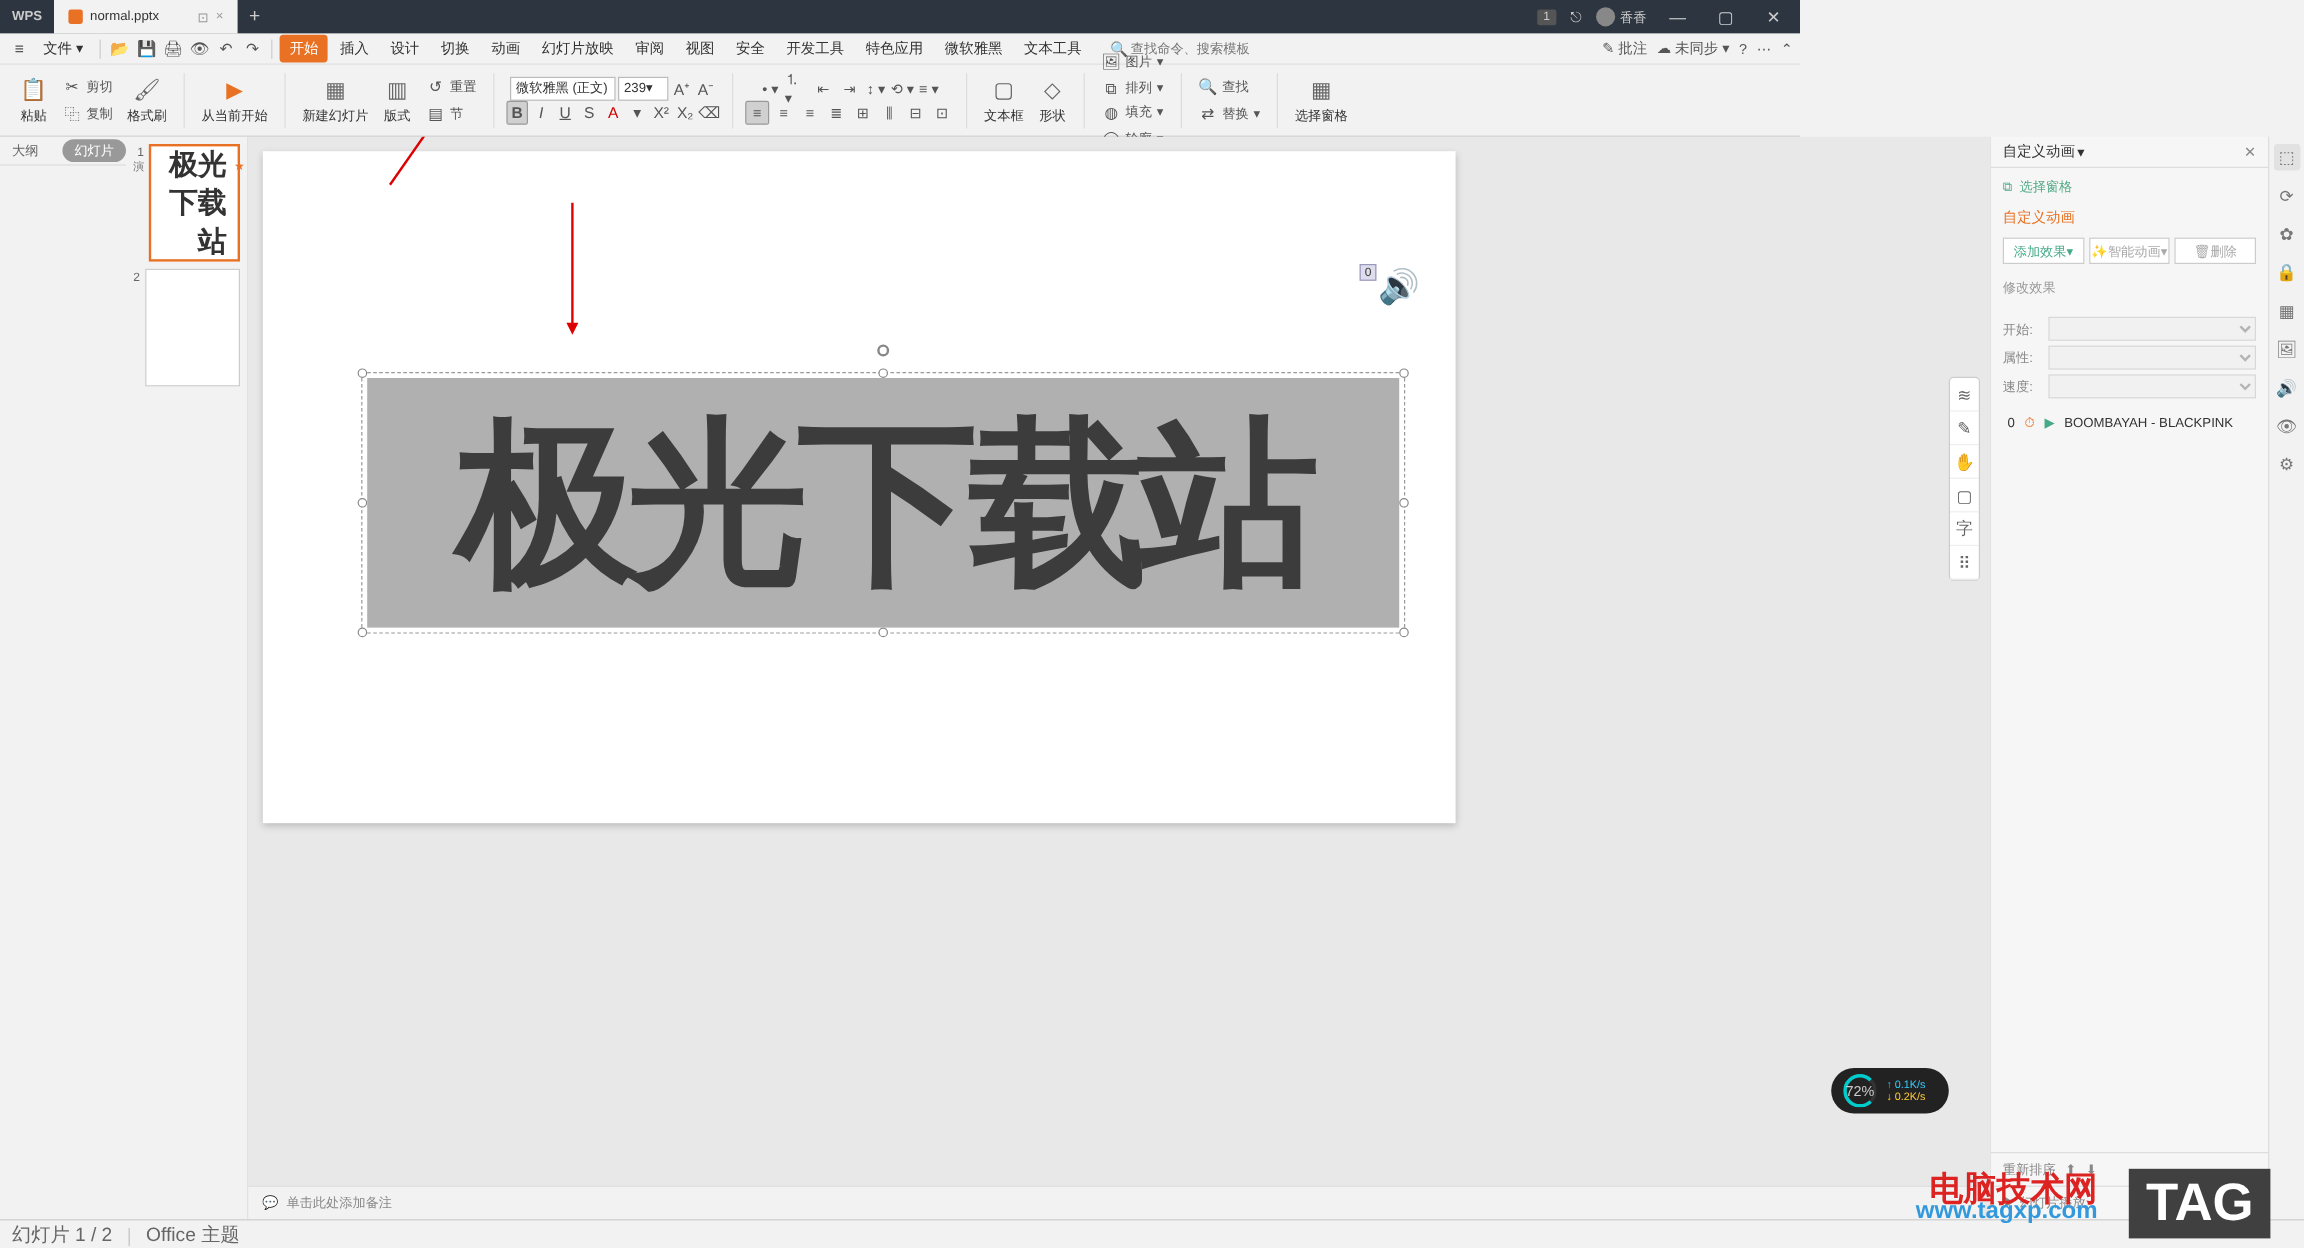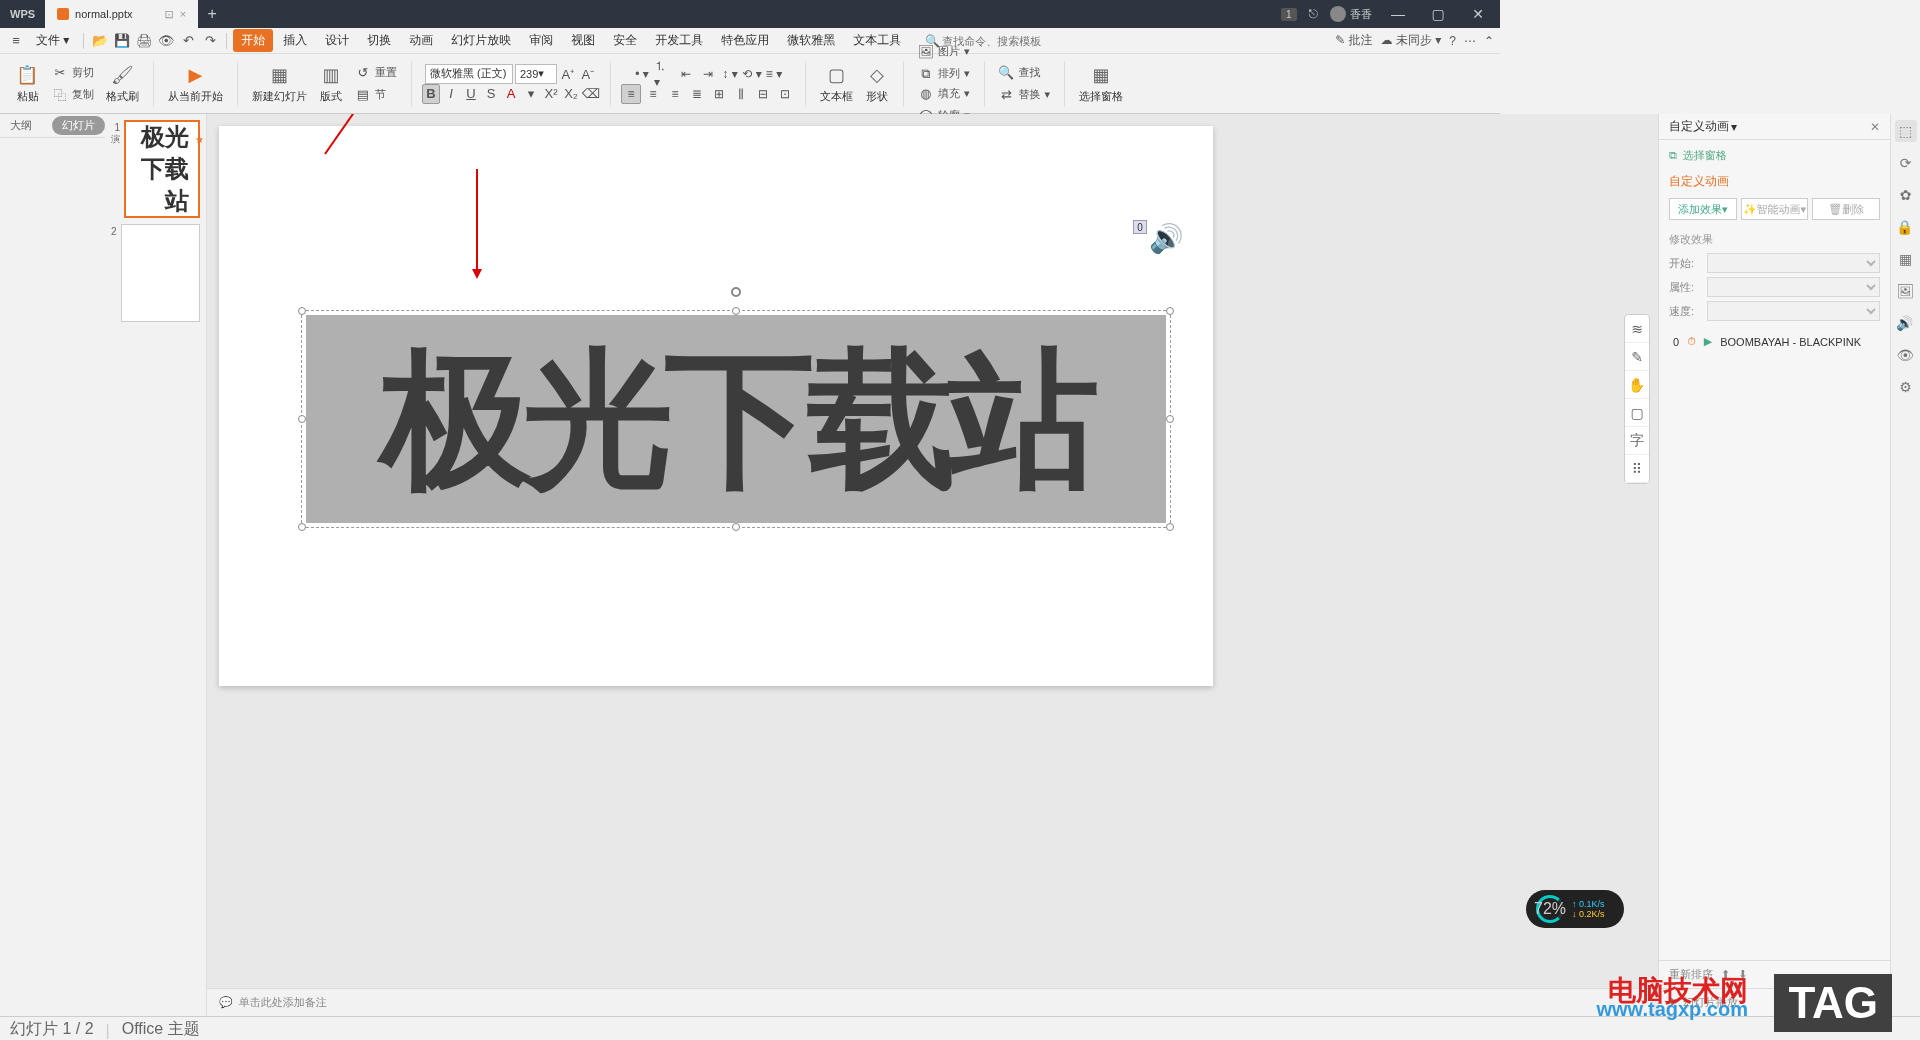--- a/index.html
+++ b/index.html
@@ -73,42 +73,42 @@
 .anim-pane { width: 232px; background: #f6f6f6; border-left: 1px solid #ddd; display: flex; flex-direction: column; }
 .ap-header { height: 26px; display: flex; align-items: center; padding: 0 10px; font-size: 12px; border-bottom: 1px solid #ddd; }
 .ap-close { margin-left: auto; cursor: pointer; color: #888; }
 .ap-body { padding: 8px 10px; flex: 1; font-size: 11px; }
 .ap-link { color: #5a8; cursor: pointer; display: flex; align-items: center; gap: 6px; margin-bottom: 10px; }
 .ap-title { color: #e97124; margin-bottom: 8px; font-size: 12px; }
 .ap-btns { display: flex; gap: 4px; margin-bottom: 12px; }
 .ap-btn { flex: 1; height: 22px; border: 1px solid #ccc; background: #fff; font-size: 11px; display: flex; align-items: center; justify-content: center; cursor: pointer; }
 .ap-btn.add { color: #4a8; }
 .ap-btn.dis { color: #aaa; }
-.ap-sect { color: #999; margin-bottom: 6px; }
+.ap-sect { color: #999; margin-bottom: 17px; }
 .ap-field { display: flex; align-items: center; gap: 6px; margin-bottom: 4px; }
 .ap-field label { width: 32px; color: #888; }
 .ap-field select { flex: 1; height: 20px; border: 1px solid #ccc; background: #f0f0f0; color: #999; font-size: 11px; }
 .ap-list { margin-top: 10px; border: 0; }
 .ap-item { display: flex; align-items: center; gap: 8px; padding: 4px; font-size: 11px; }
 .ap-item .play { color: #4a8; }
 .ap-footer { border-top: 1px solid #ddd; padding: 6px 10px; display: flex; align-items: center; gap: 8px; color: #888; font-size: 11px; }
 
 
 .icon-strip { width: 30px; background: #f2f2f2; border-left: 1px solid #ddd; display: flex; flex-direction: column; align-items: center; padding-top: 6px; gap: 10px; }
 .is-btn { width: 22px; height: 22px; display: flex; align-items: center; justify-content: center; cursor: pointer; color: #777; font-size: 14px; }
 
 
 .statusbar { position: absolute; bottom: 0; left: 0; right: 0; height: 24px; background: #f2f2f2; border-top: 1px solid #ccc; display: flex; align-items: flex-end; padding: 0 10px; font-size: 16px; color: #666; }
 
 
 .wm1 { position: absolute; right: 172px; bottom: 30px; font-size: 28px; font-weight: bold; color: #d22; }
 .wm2 { position: absolute; right: 172px; bottom: 19px; font-size: 20px; font-weight: bold; color: #39d; }
 .wm3 { position: absolute; right: 28px; bottom: 8px; font-size: 44px; font-weight: 900; color: #fff; background: #404040; padding: 4px 14px; }
 .net-gauge { position: absolute; right: 34px; bottom: 88px; width: 98px; height: 38px; background: #222; border-radius: 20px; display: flex; align-items: center; gap: 8px; padding: 0 10px; color: #ccc; font-size: 9px; }
-.gauge-circle { width: 28px; height: 28px; border: 3px solid #0cc; border-right-color: #333; border-radius: 50%; display: flex; align-items: center; justify-content: center; font-size: 16px; }
+.gauge-circle { width: 28px; height: 28px; border: 3px solid #0cc; border-right-color: #333; border-radius: 50%; display: flex; align-items: center; justify-content: center; font-size: 12px; }
 </style>
 </head>
 <body>
 
 <div class="titlebar">
   <div class="app-logo"><span>WPS</span></div>
   <div class="tab">
     <span class="tab-icon"></span>
     <span>normal.pptx</span>
     <span style="width:20px"></span>

